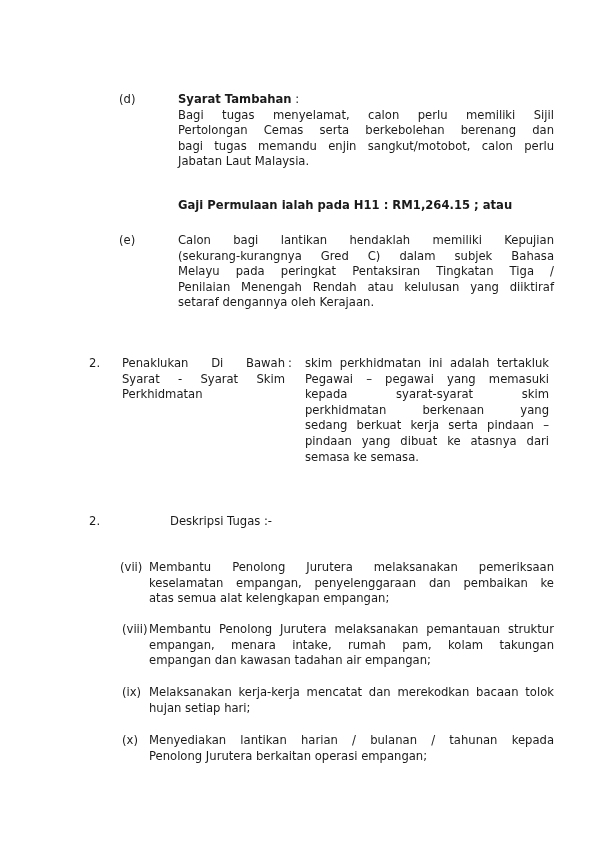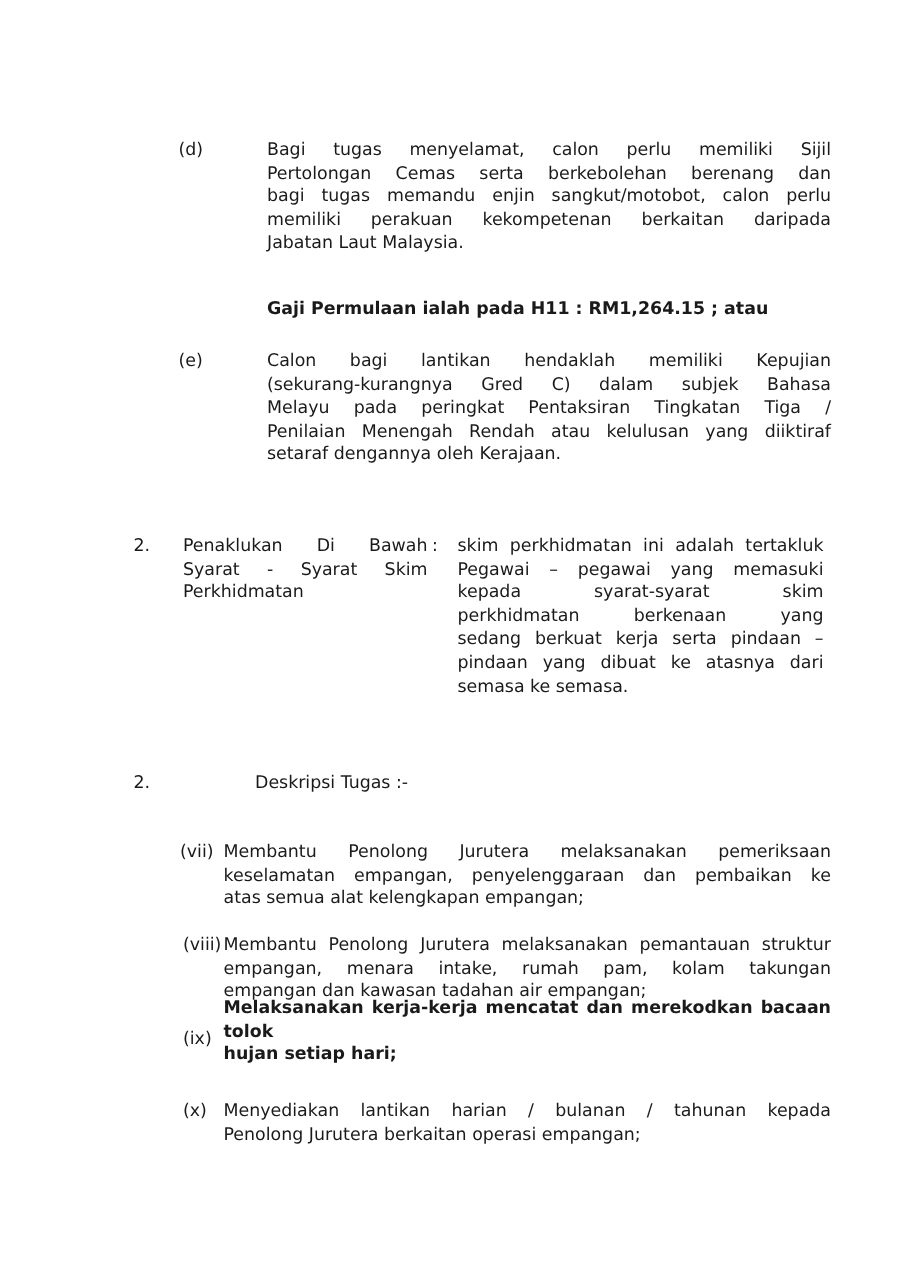--- a/index.html
+++ b/index.html
@@ -11,24 +11,24 @@
   .abs { position: absolute; }
   .line { display: block; white-space: nowrap; }
   .jl { display: block; text-align: justify; text-align-last: justify; white-space: normal; }
   .bold { font-weight: bold; }
 </style>
 </head>
 <body>
 
 <div class="abs" style="left:119px; top:92px;">(d)</div>
 <div class="abs" style="left:178px; top:92px; width:376px;">
+  <span class="line"><span class="bold">Syarat Tambahan</span><span> :</span></span>
   <span class="jl">Bagi tugas menyelamat, calon perlu memiliki Sijil</span>
   <span class="jl">Pertolongan Cemas serta berkebolehan berenang dan</span>
   <span class="jl">bagi tugas memandu enjin sangkut/motobot, calon perlu</span>
-  <span class="jl">memiliki perakuan kekompetenan berkaitan daripada</span>
   <span class="line">Jabatan Laut Malaysia.</span>
 </div>
 <div class="abs bold" style="left:178px; top:198px;">Gaji Permulaan ialah pada H11 : RM1,264.15 ; atau</div>
 
 <div class="abs" style="left:119px; top:233px;">(e)</div>
 <div class="abs" style="left:178px; top:233px; width:376px;">
   <span class="jl">Calon bagi lantikan hendaklah memiliki Kepujian</span>
   <span class="jl">(sekurang-kurangnya Gred C) dalam subjek Bahasa</span>
   <span class="jl">Melayu pada peringkat Pentaksiran Tingkatan Tiga /</span>
   <span class="jl">Penilaian Menengah Rendah atau kelulusan yang diiktiraf</span>
@@ -63,21 +63,21 @@
 </div>
 
 <div class="abs" style="left:122px; top:622px;">(viii)</div>
 <div class="abs" style="left:149px; top:622px; width:405px;">
   <span class="jl">Membantu Penolong Jurutera melaksanakan pemantauan struktur</span>
   <span class="jl">empangan, menara intake, rumah pam, kolam takungan</span>
   <span class="line">empangan dan kawasan tadahan air empangan;</span>
 </div>
 
 <div class="abs" style="left:122px; top:685px;">(ix)</div>
-<div class="abs" style="left:149px; top:664px; width:405px;font-weight:bold;">
+<div class="abs" style="left:149px; top:685px; width:405px;">
   <span class="jl">Melaksanakan kerja-kerja mencatat dan merekodkan bacaan tolok</span>
   <span class="line">hujan setiap hari;</span>
 </div>
 
 <div class="abs" style="left:122px; top:733px;">(x)</div>
 <div class="abs" style="left:149px; top:733px; width:405px;">
   <span class="jl">Menyediakan lantikan harian / bulanan / tahunan kepada</span>
   <span class="line">Penolong Jurutera berkaitan operasi empangan;</span>
 </div>
 

